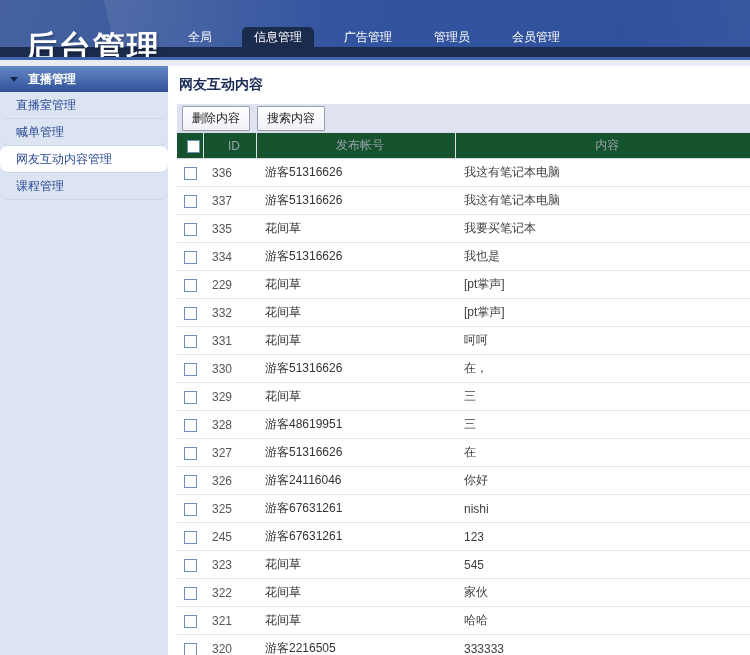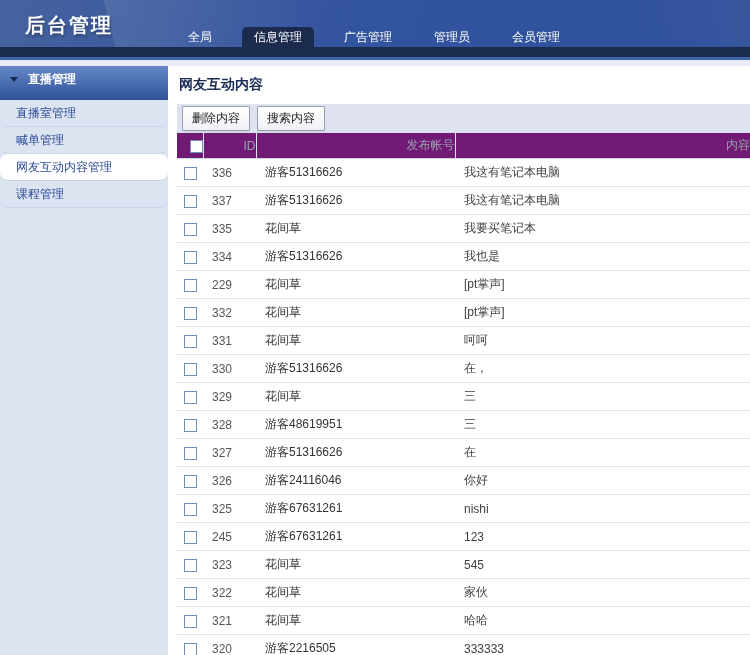--- a/index.html
+++ b/index.html
@@ -9,57 +9,57 @@
   
   .header { position:relative; height:57px;
     background:linear-gradient(105deg,#46639f 0%,#33549e 40%,#2f509b 100%);
     overflow:hidden; }
   .header::before { content:''; position:absolute; left:120px; top:-60px; width:420px; height:200px;
     background:linear-gradient(115deg, rgba(255,255,255,0.09), rgba(255,255,255,0) 55%);
     transform:rotate(-14deg); }
   .header::after { content:''; position:absolute; right:-60px; top:-20px; width:300px; height:160px;
     background:linear-gradient(245deg, rgba(255,255,255,0.06), rgba(255,255,255,0) 60%);
     transform:rotate(12deg); }
-  .logo { position:absolute; left:25px; top:12px; z-index:3; font-size:20px; font-weight:bold;
+  .logo { position:absolute; left:25px; top:26px; z-index:3; font-size:32px; font-weight:bold;
     color:#fff; letter-spacing:2px; text-shadow:1px 2px 3px rgba(0,0,0,0.35); }
   .nav-band { position:absolute; left:0; bottom:0; width:100%; height:10px; background:#1b2b4e; z-index:1; }
   .nav-tabs { position:absolute; left:176px; bottom:0; height:30px; display:flex; z-index:2; }
   .tab { color:#fff; font-size:12px; padding:0 12px; margin-right:18px; height:30px;
     line-height:20px; cursor:pointer; white-space:nowrap; }
   .tab.active { background:#1b2b4e; border-radius:5px 5px 0 0; }
 
   .header-line { height:3px; background:#3f63ad; }
   .top-strip { height:6px; background:#e9ecf4; }
 
   
   .body { display:flex; height:589px; overflow:hidden; }
 
   .sidebar { width:168px; min-width:168px; background:#dce4f2; }
-  .side-header { height:34px; background:linear-gradient(#6588c8,#31549b);
+  .side-header { height:26px; background:linear-gradient(#6588c8,#31549b);
     border-bottom:1px solid #2b4c90; color:#fff; font-size:12px; font-weight:bold;
     line-height:26px; padding-left:28px; position:relative; cursor:pointer; }
   .side-arrow { position:absolute; left:10px; top:11px; width:0; height:0;
     border-left:4px solid transparent; border-right:4px solid transparent;
     border-top:5px solid #17264b; }
   .side-item { height:27px; line-height:26px; padding-left:16px; font-size:12px;
     color:#2c4b96; border-bottom:1px solid #cbd5e8; cursor:pointer;border-radius:8px; }
   .side-item.active { background:#fff; }
 
   .main { flex:1; margin-left:9px; display:flex; flex-direction:column; overflow:hidden; }
   .page-title { font-size:14px; font-weight:bold; color:#1a2b55; padding:10px 0 12px 2px; line-height:16px; }
   .toolbar { background:#dfe3ef; height:28px; min-height:28px; display:flex; align-items:center; padding-left:5px; }
   .btn { font-size:12px; color:#222; font-family:inherit;
     background:linear-gradient(#ffffff,#eff1f6); border:1px solid #97a0b2; border-radius:1px;
     padding:3px 9px; margin-right:7px; cursor:pointer; box-shadow:0 1px 1px rgba(0,0,0,0.06); }
 
   table { width:100%; border-collapse:collapse; table-layout:fixed; }
   col.c-check { width:26px; } col.c-id { width:53px; } col.c-account { width:199px; }
-  thead th { height:26px; background:#701a75; border-top:1px solid #dadde7; border-bottom:1px solid #d2d6e0;
+  thead th { height:26px; background:#14532d; border-top:1px solid #dadde7; border-bottom:1px solid #d2d6e0;
     border-left:1px solid #dcdfe8; color:#9aa0ab; font-weight:normal; font-size:12px;
-    text-align:right; padding-left:9px; }
+    text-align:center; padding-left:9px; }
   thead th.check { border-left:none; padding-left:7px; }
   tbody td { height:28px; border-bottom:1px solid #e4e6eb; font-size:12px; padding-left:9px;
     white-space:nowrap; overflow:hidden; }
   tbody td.check { padding-left:7px; }
   td.id { color:#555; }
   td.account { color:#333; }
   td.content { color:#404040; }
   .checkbox { width:13px; height:13px; border:1px solid #6e90b5; background:#fff;
     display:inline-block; vertical-align:middle; cursor:pointer; }
 </style>

